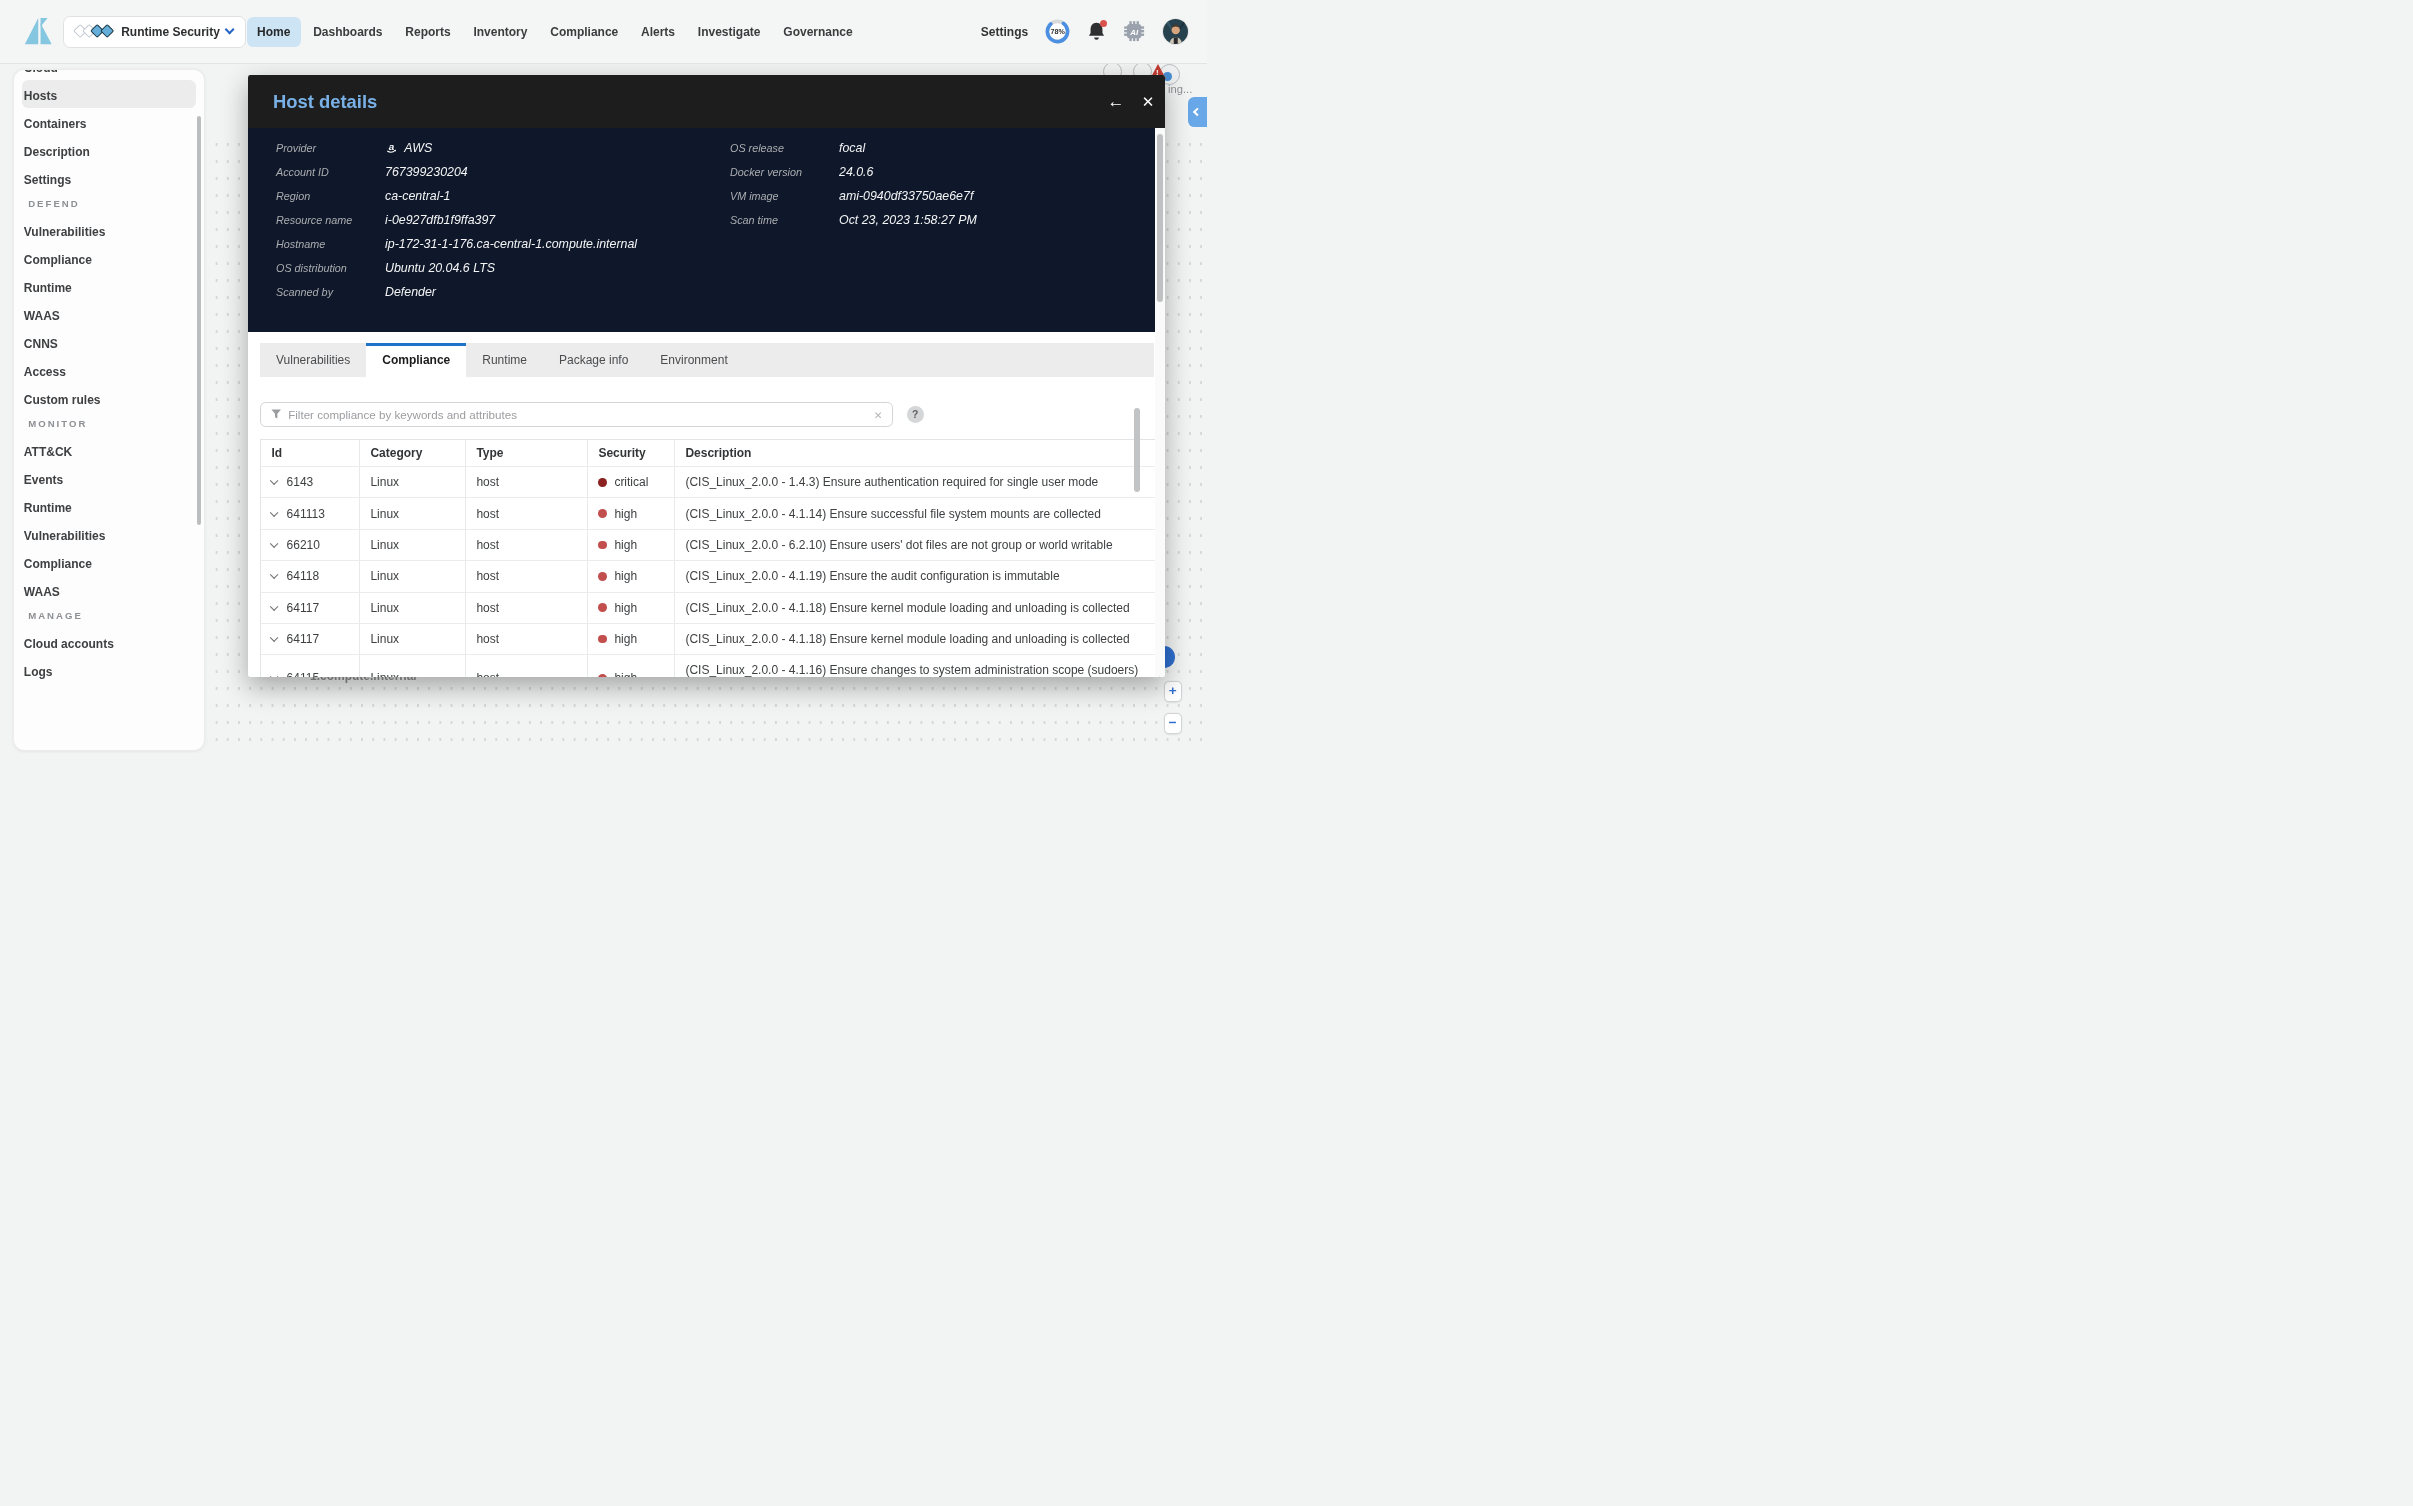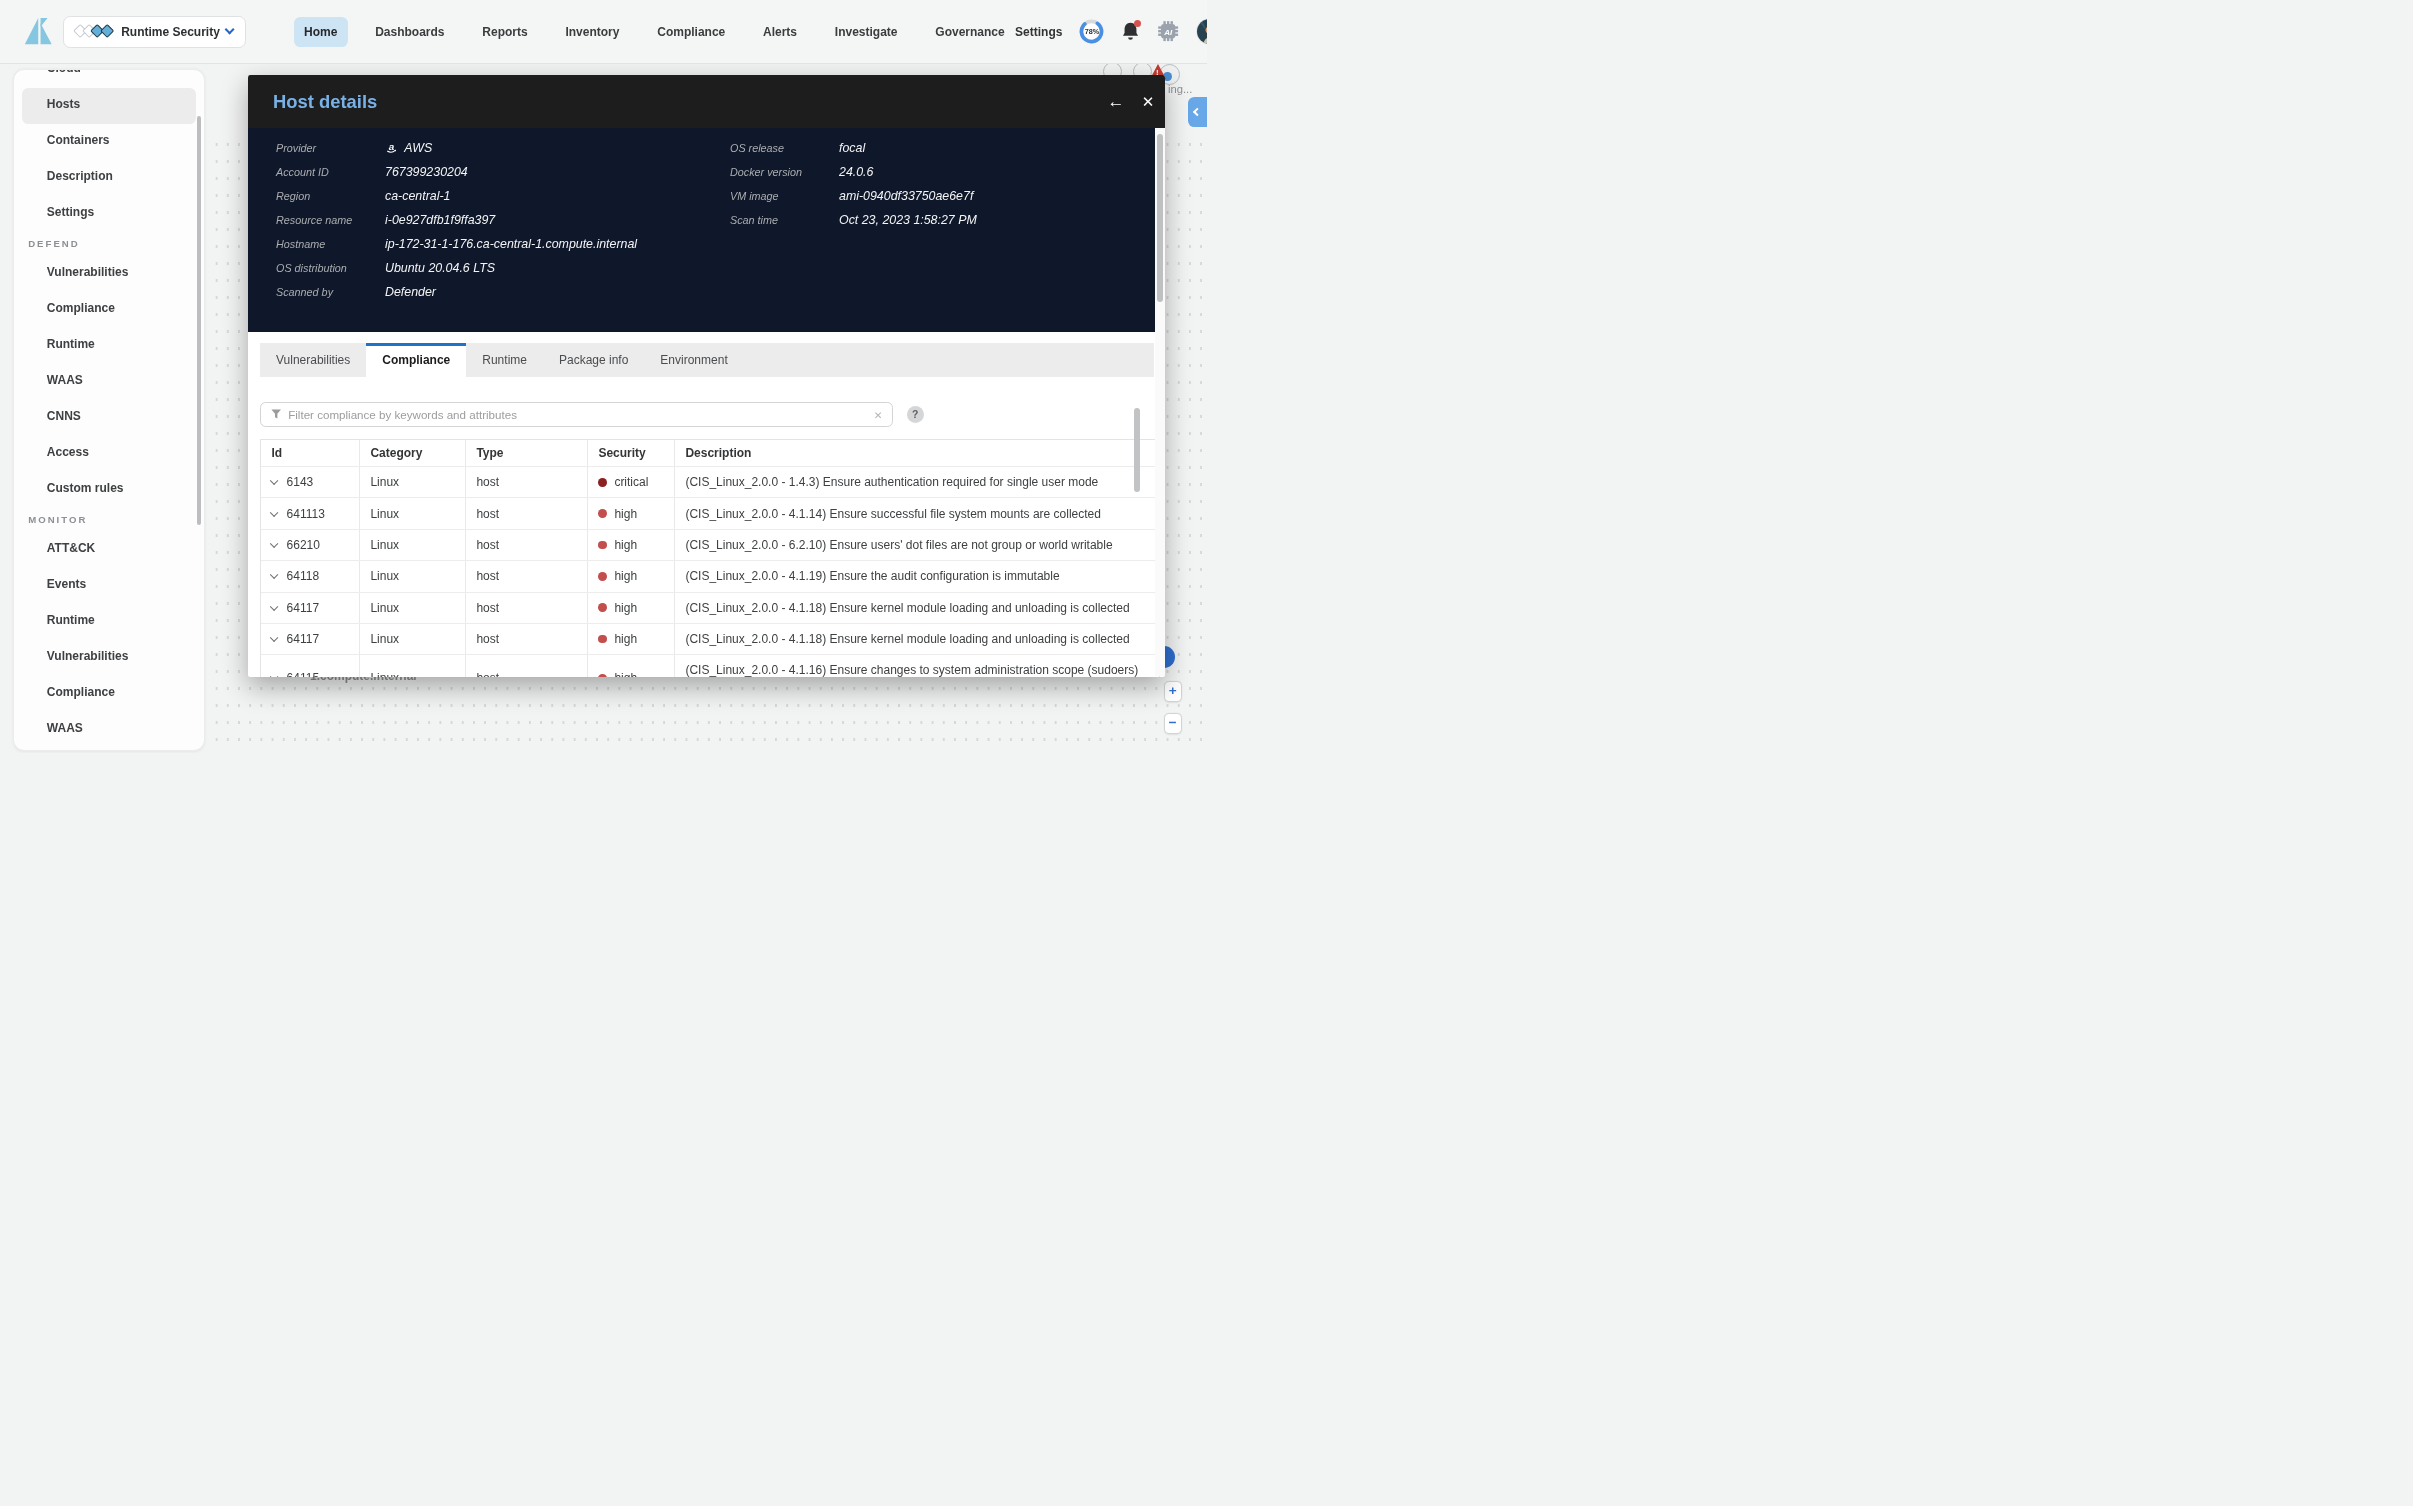--- a/index.html
+++ b/index.html
@@ -12,21 +12,21 @@
   .logo { width:37px; height:35px; margin-left:17.6px; flex:none; }
   .switcher { display:flex; align-items:center; margin-left:8px; height:32px; padding:0 11.2px;
               background:#fff; border:0.8px solid #e0e1e3; border-radius:7.2px; gap:6.4px; cursor:pointer; }
   .diamonds { position:relative; width:40px; height:17.6px; flex:none; }
   .diamond { position:absolute; top:3.2px; width:10.4px; height:10.4px; transform:rotate(45deg); border-radius:1.6px; }
   .diamond.o { background:#fff; border:1.2px solid #c4cad3; }
   .diamond.f { background:#64aed9; border:1.2px solid #1c3945; }
   .switcher-label { font-size:12px; font-weight:700; color:#2d2f31; white-space:nowrap; }
   .chev-down { width:7.2px; height:7.2px; border-right:2px solid #2565c7; border-bottom:2px solid #2565c7;
                transform:rotate(45deg); margin-top:-3.2px; }
-  .nav-items { display:flex; align-items:center; margin-left:10px; gap:17px;padding-left:38px; }
+  .nav-items { display:flex; align-items:center; margin-left:1px; gap:2px; }
   .nav-item { font-size:12px; font-weight:600; color:#3a3c3e; padding:8px 10.4px; border-radius:6.4px; cursor:pointer; white-space:nowrap; }
   .nav-item.active { background:#cde4f4; color:#26282a; }
   .nav-right { margin-left:auto; display:flex; align-items:center; gap:17px; margin-right:19px; }
   .settings-link { font-size:12px; font-weight:600; color:#333; cursor:pointer; }
   .ring-wrap { width:25px; height:25px; position:relative; cursor:pointer; }
   .ring-wrap span { position:absolute; inset:0; display:flex; align-items:center; justify-content:center;
                     font-size:7.2px; font-weight:700; color:#2e2e2e; }
   .bell { position:relative; width:19px; height:21px; cursor:pointer; }
   .bell .dot { position:absolute; right:-0.8px; top:-0.8px; width:7.2px; height:7.2px; border-radius:50%; background:#d9534e; }
   .ai-chip { position:relative; width:22.3px; height:22.3px; cursor:pointer;font-style:italic; }
@@ -59,21 +59,21 @@
   .zoom-btn { position:absolute; left:1164px; width:17.6px; height:21px; background:#fff; border:0.8px solid #d2d3d4;
               border-radius:4.8px; z-index:2; color:#2e6fcf; font-size:13.6px; font-weight:700; line-height:18.4px;
               text-align:center; cursor:pointer; box-shadow:0 0.8px 1.6px rgba(0,0,0,.08); }
   .zoom-in { top:681px; } .zoom-out { top:713px; }
 
   
   .sidebar { position:absolute; left:12.8px; top:69px; width:192px; height:682px; background:#fdfdfe;
              border:0.8px solid #ececed; border-radius:11.2px; z-index:20; overflow:hidden;
              box-shadow:0 0.8px 3.2px rgba(0,0,0,.06); }
   .side-list { position:absolute; left:0; top:-17.6px; width:100%; }
-  .side-item { height:36px; line-height:32px; margin:0 8px; padding-left:25px; font-size:12px; font-weight:600;
+  .side-item { height:28px; line-height:32px; margin:0 8px; padding-left:2px; font-size:12px; font-weight:600;
                color:#3e4042; border-radius:6.4px; cursor:pointer; white-space:nowrap; }
   .side-item.active { background:#ececec; }
   .side-section { height:24px; line-height:24px; padding-left:14.4px; font-size:9.6px; font-weight:700;
                   color:#8d9093; letter-spacing:2px; }
   .side-scroll { position:absolute; right:3.2px; top:46px; width:4px; height:409px; background:#bcbdbe;
                  border-radius:2.4px; z-index:21; cursor:pointer; }
 
   
   .modal { position:absolute; left:248px; top:75px; width:917px; height:602px; z-index:10;
            border-radius:2.4px; overflow:hidden; box-shadow:0 9.6px 27px rgba(0,0,0,.32); background:#fff; }

